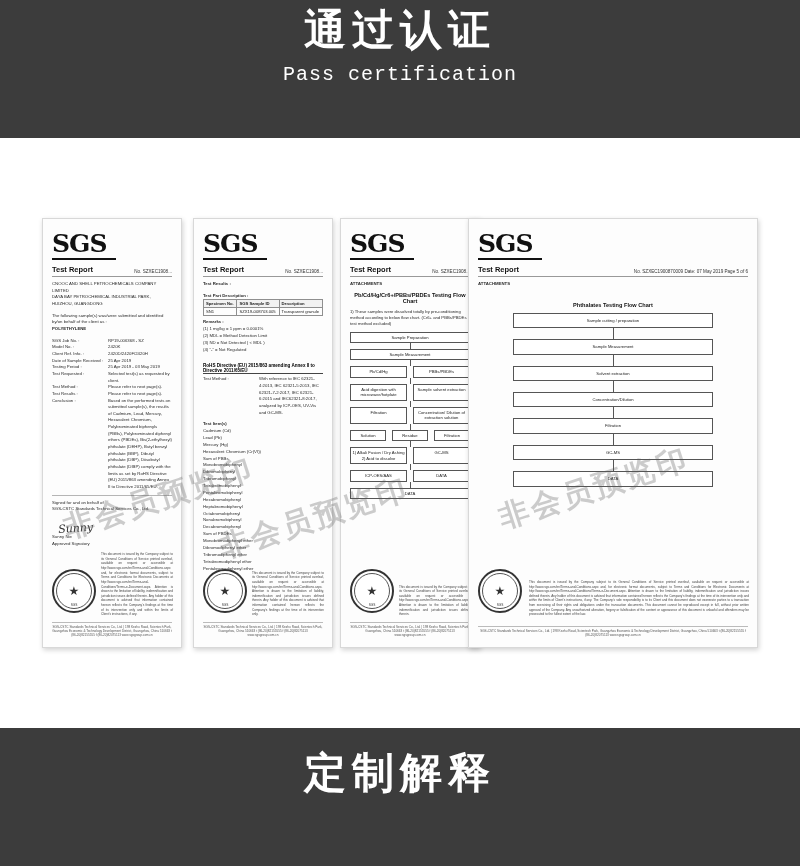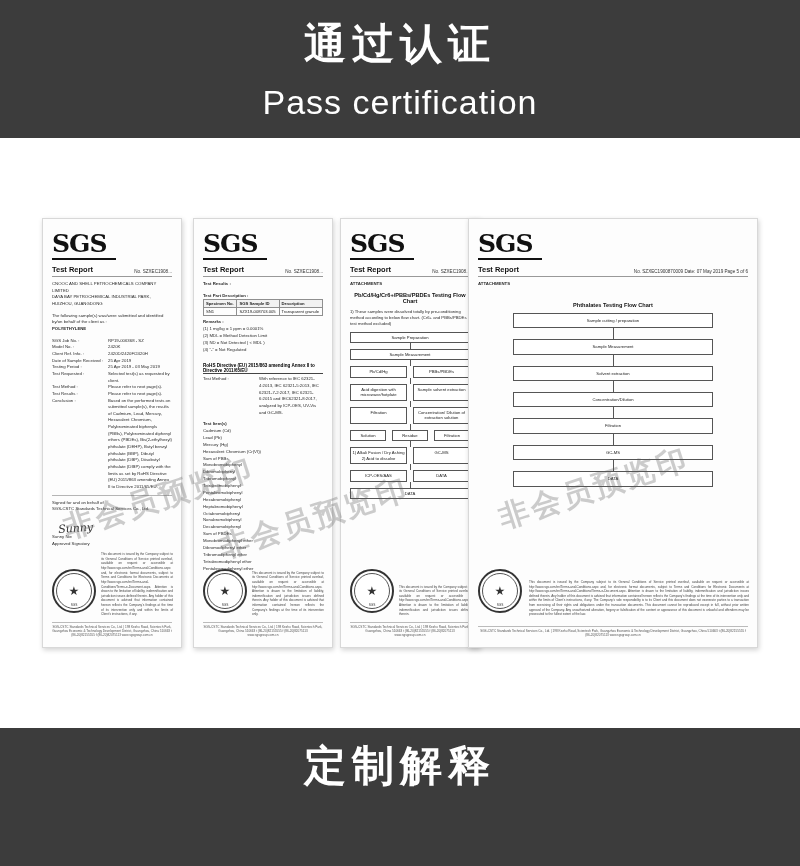--- a/index.html
+++ b/index.html
@@ -23,34 +23,34 @@
   
   .banner {
     position: absolute;
     left: 0;
     width: 800px;
     background: #3c3c3c;
     color: #ffffff;
     text-align: center;
     box-sizing: border-box;
   }
-  .banner-top { top: 0; height: 138px; padding-top: 18px; }
-  .banner-bottom { bottom: 0; height: 138px; padding-top: 12px; }
+  .banner-top { top: 0; height: 138px; padding-top: 4px; }
+  .banner-bottom { bottom: 0; height: 138px; padding-top: 19px; }
   .banner-cn {
     font-size: 42px;
     font-weight: bold;
     letter-spacing: 6px;
     line-height: 1.25;
     font-family: "DejaVu Sans", sans-serif;
   }
   .banner-en {
-    font-size: 34px;
+    font-size: 20px;
     letter-spacing: 1px;
-    margin-top: 12px;
-    font-family: Liberation Sans, sans-serif;
+    margin-top: 6px;
+    font-family: Liberation Mono, monospace;
     font-weight: normal;
   }
 
   
   .certs-area {
     position: absolute;
     top: 138px;
     left: 0;
     width: 800px;
     height: 590px;

